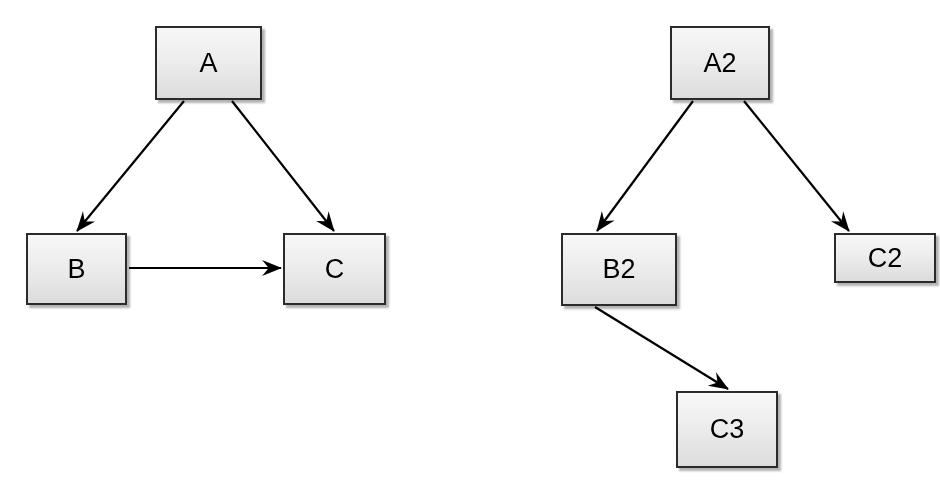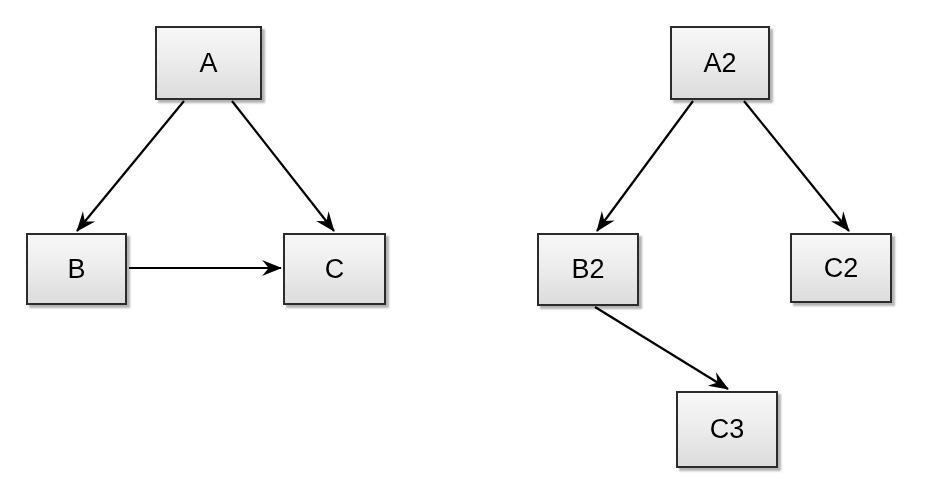--- a/index.html
+++ b/index.html
@@ -75,24 +75,24 @@
       </div>
       <div class="node" style="left: 26px; top: 233px; width: 101px; height: 72px;">
         <span class="node-label">B</span>
       </div>
       <div class="node" style="left: 283px; top: 233px; width: 103px; height: 72px;">
         <span class="node-label">C</span>
       </div>
       <div class="node" style="left: 670px; top: 26px; width: 100px; height: 74px;">
         <span class="node-label">A2</span>
       </div>
-      <div class="node" style="left: 537px; top: 233px; width: 102px; height: 73px;">
+      <div class="node" style="left: 561px; top: 233px; width: 116px; height: 73px;">
         <span class="node-label">B2</span>
       </div>
-      <div class="node" style="left: 790px; top: 233px; width: 102px; height: 70px;">
+      <div class="node" style="left: 834px; top: 233px; width: 102px; height: 50px;">
         <span class="node-label">C2</span>
       </div>
       <div class="node" style="left: 676px; top: 391px; width: 102px; height: 77px; text-align: right;">
         <span class="node-label">C3</span>
       </div>
     </div>
 
 </div>
 
 </body></html>

